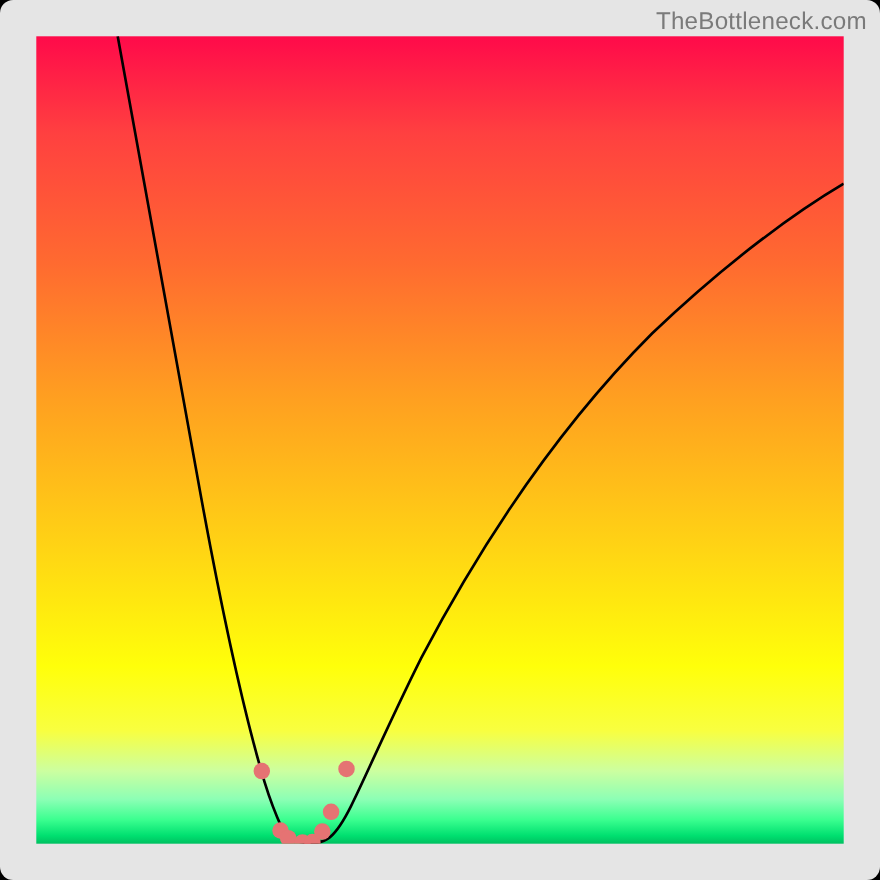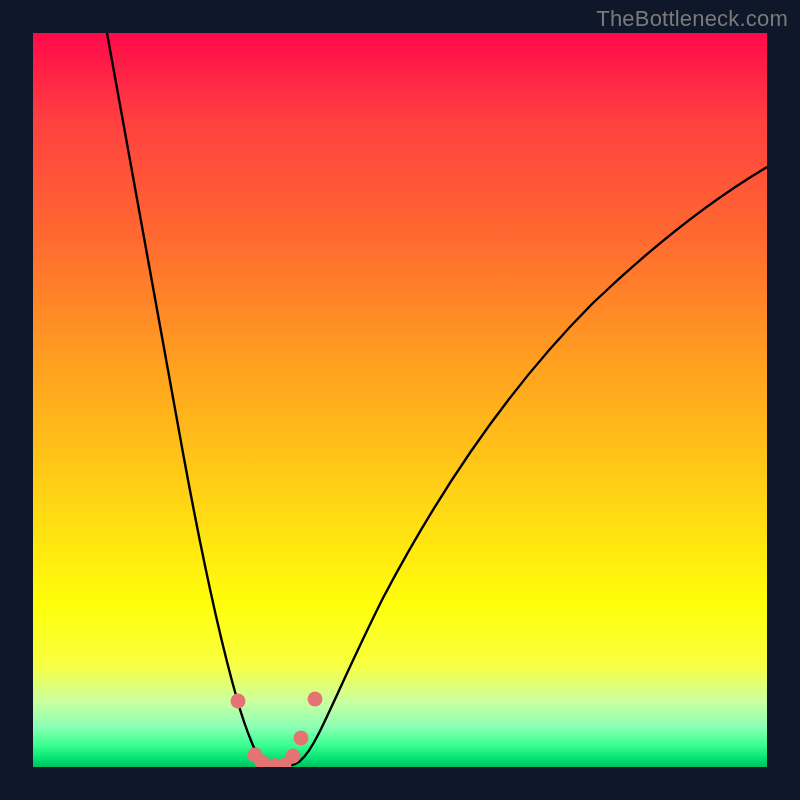--- a/index.html
+++ b/index.html
@@ -9,21 +9,22 @@
     height: 800px;
     overflow: hidden;
     background: #000;
     font-family: Arial, Helvetica, sans-serif;
   }
   .frame {
     position: absolute;
     top: 0; left: 0;
     width: 800px;
     height: 800px;
-    background: #0f172a;
+    background: #e5e5e5;
+    border-radius: 12px;
   }
   .plot {
     position: absolute;
     top: 33px;
     left: 33px;
     width: 734px;
     height: 734px;
     
     background: linear-gradient(
       to bottom,

